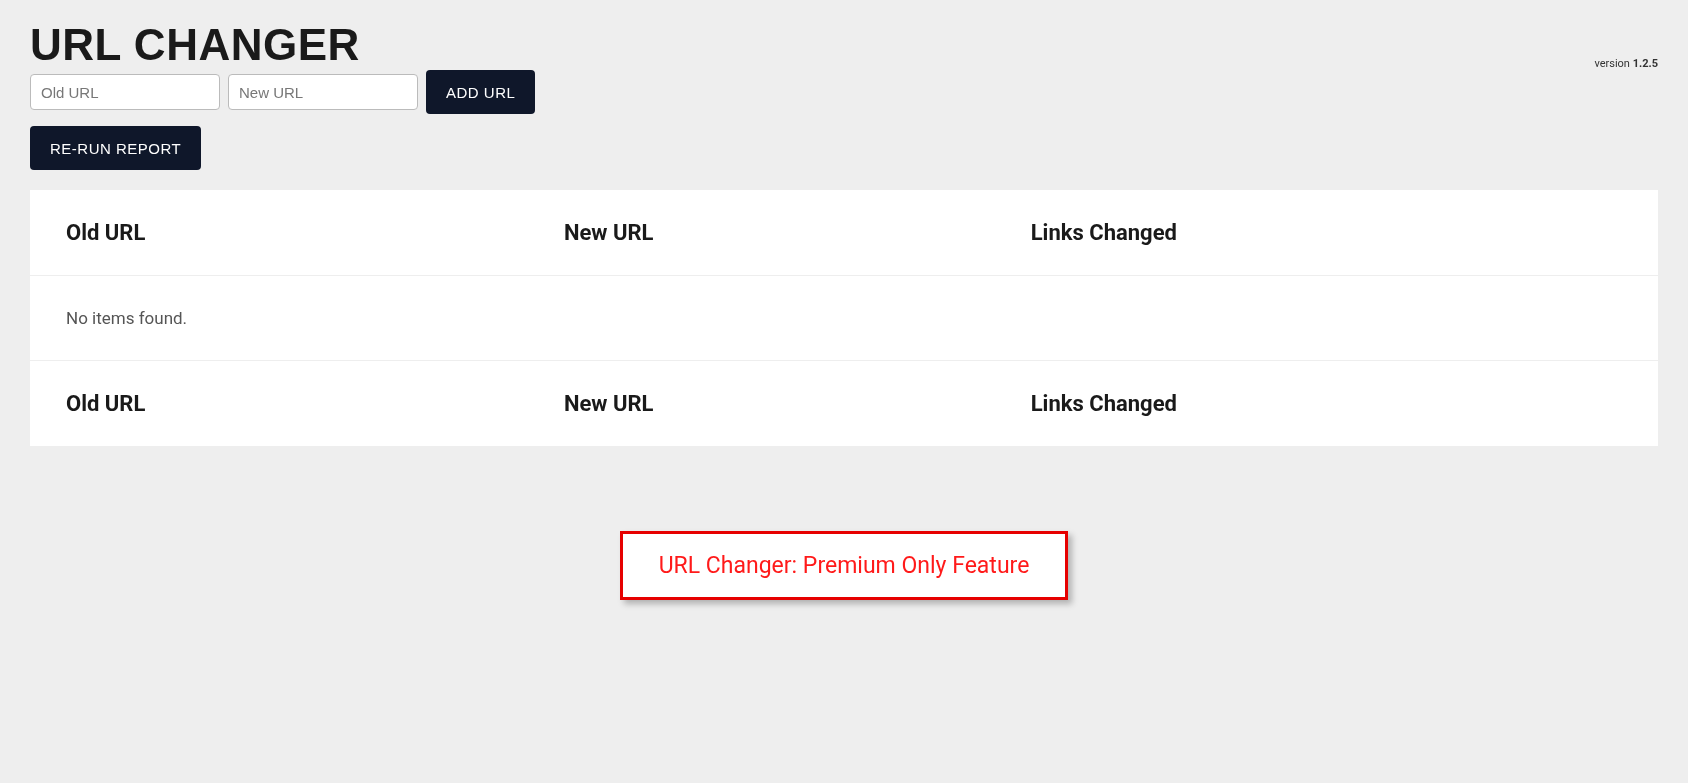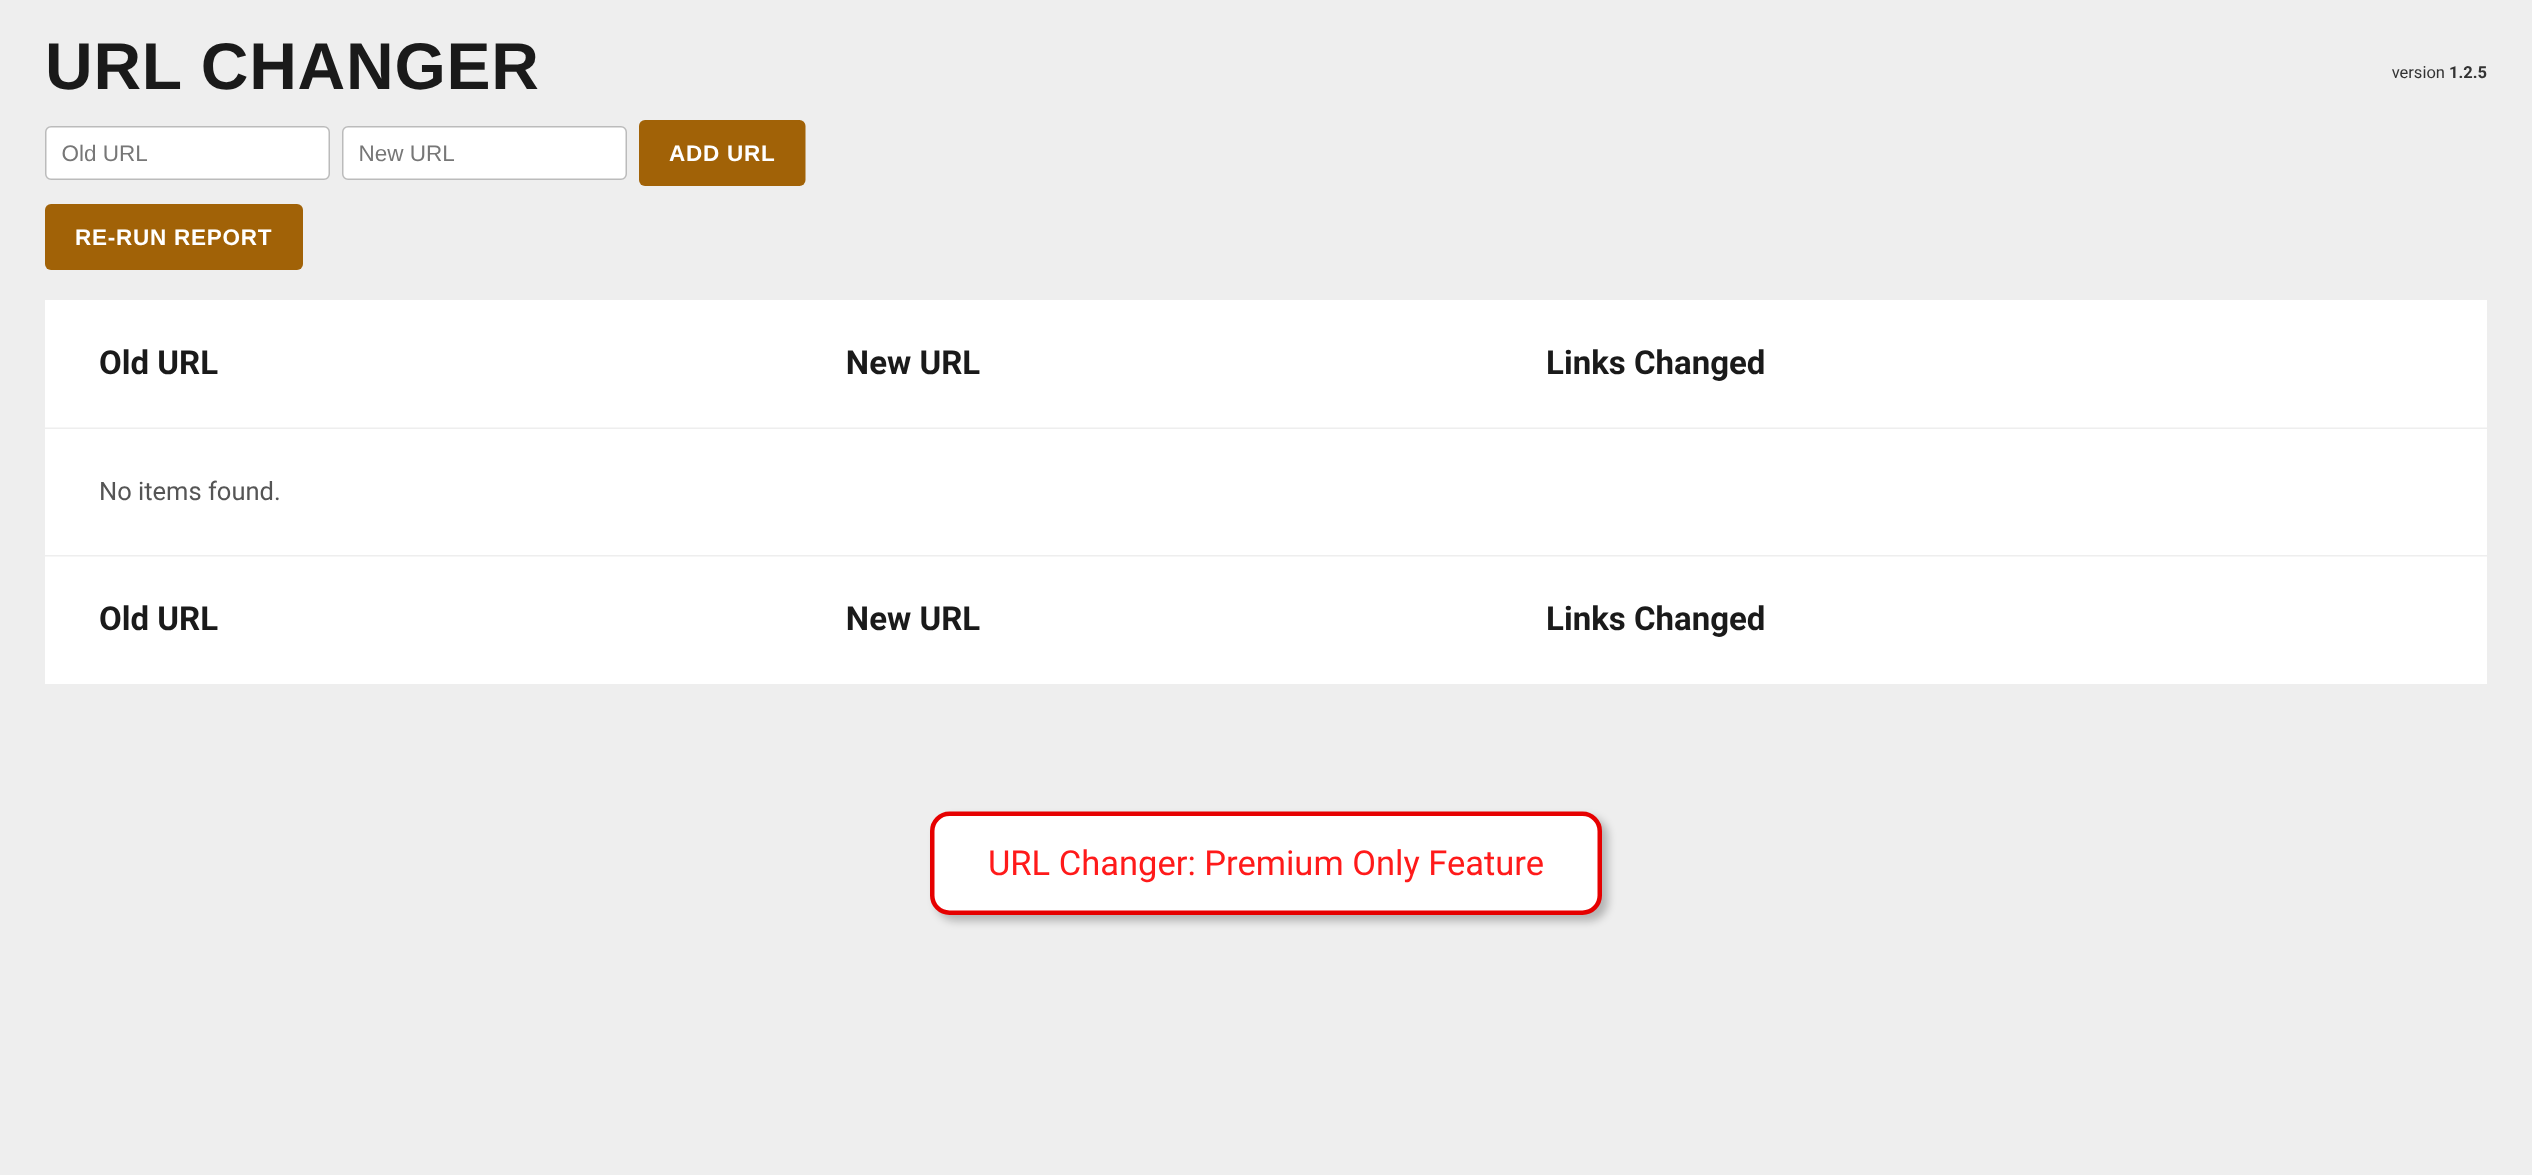--- a/index.html
+++ b/index.html
@@ -9,22 +9,21 @@
     }
     body {
       font-family: -apple-system, BlinkMacSystemFont, "Segoe UI", Roboto, "Helvetica Neue", Arial, sans-serif;
       background: #eeeeee;
       min-height: 783px;
       padding: 20px 30px;
     }
     .header-row {
       display: flex;
       justify-content: space-between;
-      align-items: center;
-      margin-bottom: 10px;
+      align-items: flex-end;
       gap: 44px;
     }
     .page-title {
       font-size: 44px;
       font-weight: 800;
       letter-spacing: 0.5px;
       color: #1a1a1a;
       font-stretch: condensed;
       font-family: "Arial Narrow", Arial, sans-serif;
     }
@@ -53,24 +52,24 @@
       color: #333;
     }
     .url-input::placeholder {
       color: #777;
     }
     .btn {
       height: 44px;
       padding: 0 20px;
       border: none;
       border-radius: 4px;
-      background: #a16207;
+      background: #0f172a;
       color: #fff;
       font-size: 15px;
-      font-weight: 700;
+      font-weight: 400;
       letter-spacing: 0.5px;
       cursor: pointer;
       text-transform: uppercase;
     }
     .btn-add {
       height: 44px;
       padding: 0 20px;
     }
     .rerun-row {
       display: flex;
@@ -107,21 +106,21 @@
     .col-old { flex: 0 0 32%; }
     .col-new { flex: 0 0 30%; }
     .col-links { flex: 0 0 38%; }
     .callout-wrap {
       display: flex;
       justify-content: center;
       margin-top: 85px;
     }
     .callout {
       border: 3px solid #e60000;
-      border-radius: 13px;
+      border-radius: 0;
       padding: 18px 36px;
       background: #fff;
       box-shadow: 4px 4px 6px rgba(0,0,0,0.25);
     }
     .callout-text {
       color: #ff1a1a;
       font-size: 23px;
       font-weight: 400;
     }
   </style>

